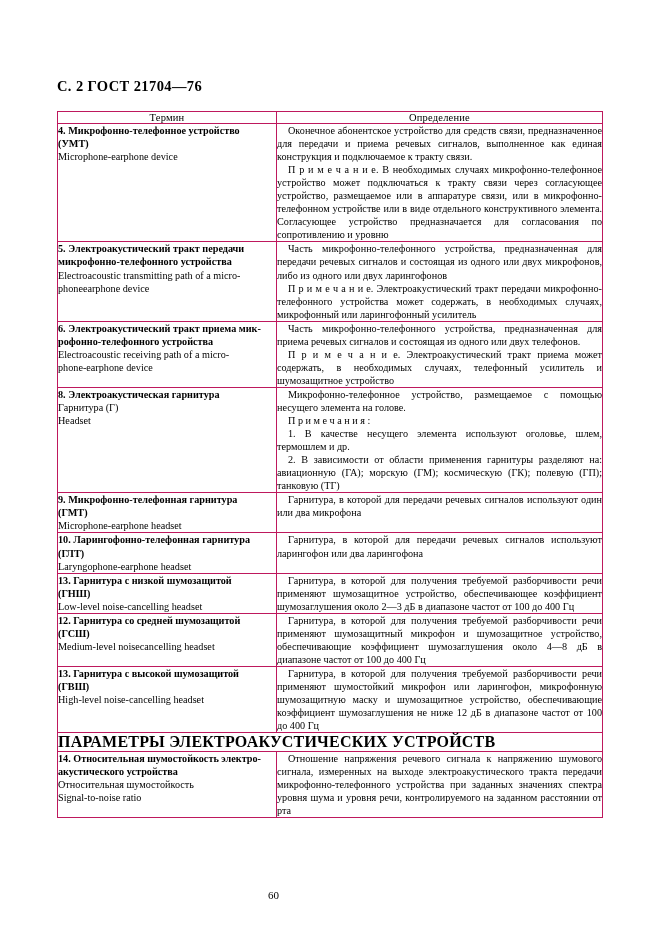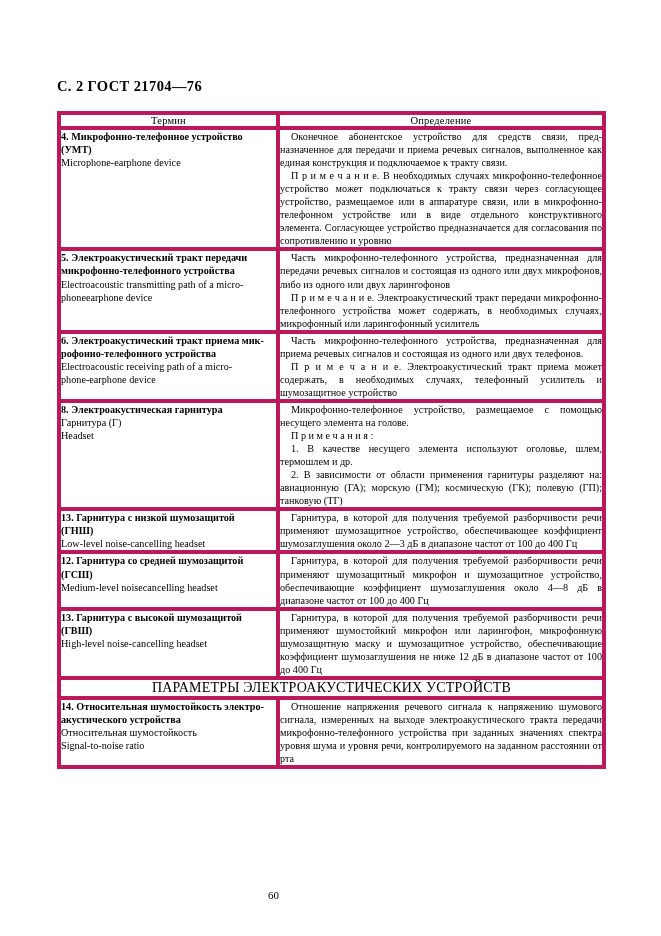--- a/index.html
+++ b/index.html
@@ -33,21 +33,21 @@
   table.doc-table {
     position: absolute;
     left: 57px;
     top: 95px;
     width: 545px;
     border-collapse: collapse;
     table-layout: fixed;
   }
   table.doc-table th,
   table.doc-table td {
-    border: 4px solid #be185d;
+    border: 1px solid #be185d;
     vertical-align: top;
     padding: 0;
   }
   .col-term { width: 219px; }
   .col-def  { width: 326px; }
   th.head {
     text-align: center;
     font-weight: normal;
     font-size: 10.5px;
     padding: 3px 0 4px 0;
@@ -72,23 +72,22 @@
   }
   .term-en {
     font-weight: normal;
   }
   .term-block { margin: 0; }
   .term-block + .term-block { margin-top: 0px; }
   .indent {
     text-indent: 11px;
   }
   .section-title {
-    text-align: center;
-    font-weight: normal;
-    font-size: 14px;
+    font-weight: bold;
+    font-size: 16px;
     padding: 6px 0 5px 0;
     letter-spacing: 0.2px;
   }
   .page-number {
     position: absolute;
     left: 0;
     top: 873px;
     width: 547px;
     text-align: center;
     font-size: 11px;
@@ -156,20 +155,40 @@
           </td>
           <td class="def">
             <div class="indent">Микрофонно-телефонное  устройство, размещаемое с помо­щью несущего элемента на голове.</div>
             <div class="indent">П р и м е ч а н и я :</div>
             <div class="indent">1. В качестве  несущего  элемента  используют оголовье, шлем, термошлем и др.</div>
             <div class="indent">2. В зависимости от области применения гарнитуры разде­ляют на: авиационную (ГА); морскую (ГМ); космическую (ГК); полевую (ГП); танковую (ТГ)</div>
           </td>
         </tr>
         <tr>
           <td class="term">
+            <div class="term-block term-ru">9. Микрофонно-телефонная гарнитура</div>
+            <div class="term-block term-ru">(ГМТ)</div>
+            <div class="term-block term-en">Microphone-earphone headset</div>
+          </td>
+          <td class="def">
+            <div class="indent">Гарнитура, в которой для передачи речевых сигналов исполь­зуют один или два микрофона</div>
+          </td>
+        </tr>
+        <tr>
+          <td class="term">
+            <div class="term-block term-ru">10. Ларингофонно-телефонная гарнитура</div>
+            <div class="term-block term-ru">(ГЛТ)</div>
+            <div class="term-block term-en">Laryngophone-earphone headset</div>
+          </td>
+          <td class="def">
+            <div class="indent">Гарнитура, в которой для передачи речевых сигналов исполь­зуют ларингофон или два ларингофона</div>
+          </td>
+        </tr>
+        <tr>
+          <td class="term">
             <div class="term-block term-ru">13. Гарнитура  с  низкой  шумозащитой</div>
             <div class="term-block term-ru">(ГНШ)</div>
             <div class="term-block term-en">Low-level noise-cancelling headset</div>
           </td>
           <td class="def">
             <div class="indent">Гарнитура, в которой для получения требуемой разборчивос­ти речи применяют шумозащитное устройство, обеспечивающее коэффициент шумозаглушения около 2—3 дБ в диапазоне частот от 100 до 400 Гц</div>
           </td>
         </tr>
         <tr>
           <td class="term">

